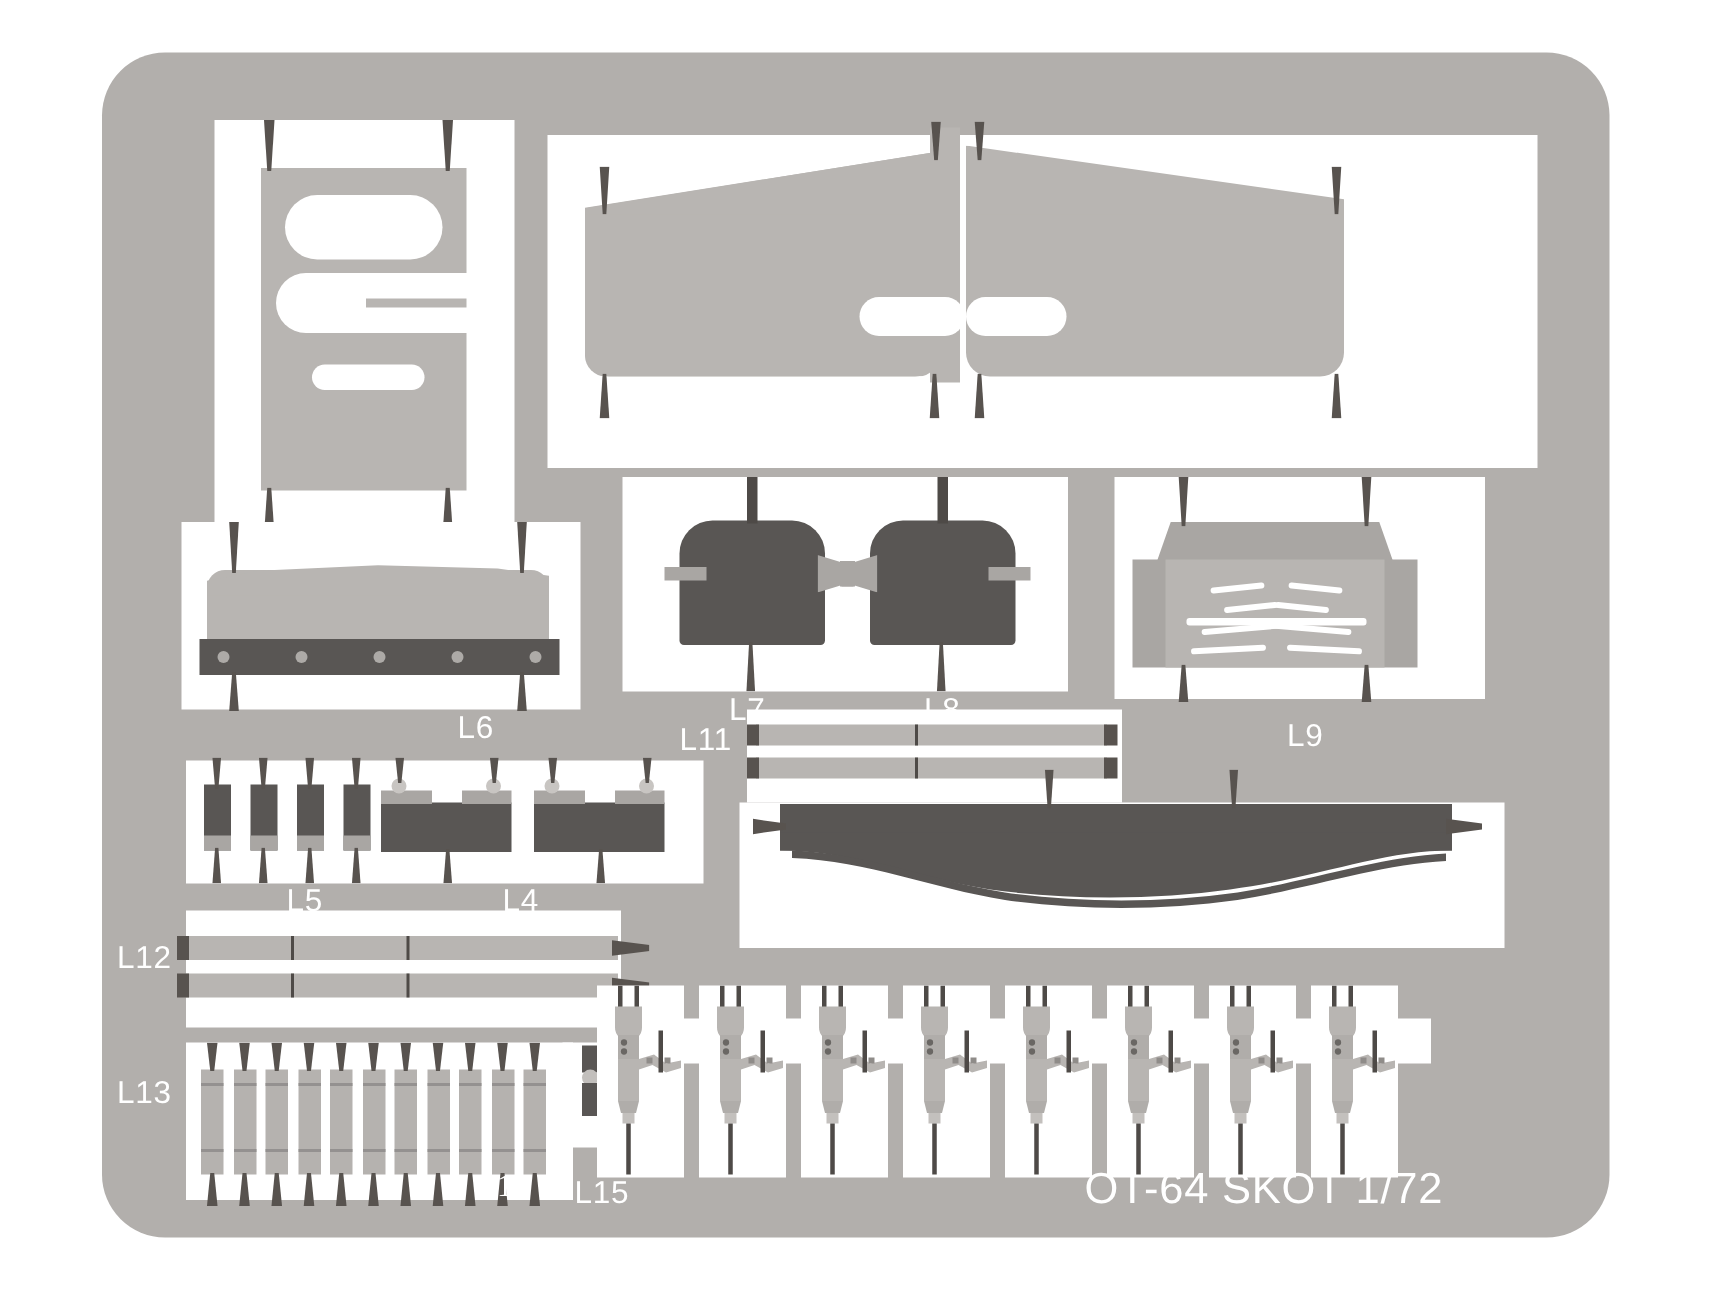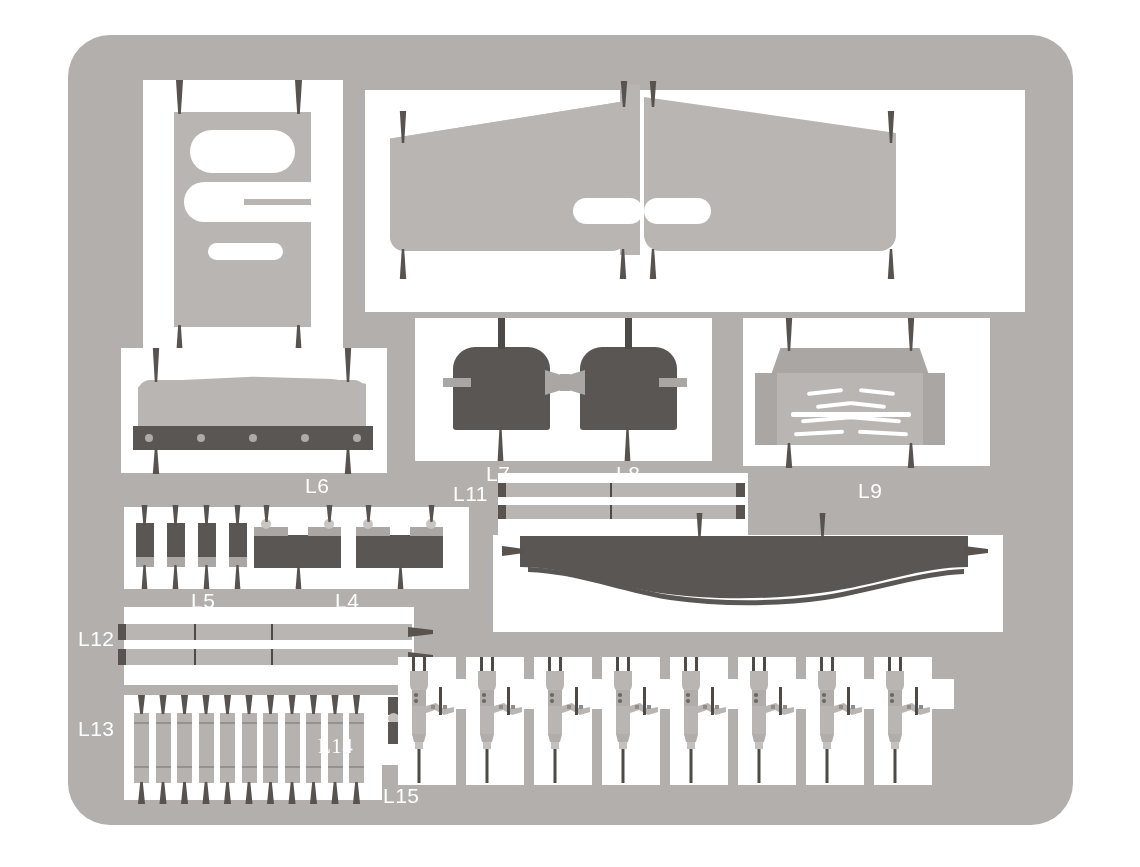--- a/index.html
+++ b/index.html
@@ -61,20 +61,21 @@
   .bar13 .ln{position:absolute;left:0;width:100%;height:2px;background:#949190;}
 </style>
 </head>
 <body>
 
 <div id="stage">
 
   <div class="sprue">
 
 
+    <div class="kitname" style="left:655px;top:742px;">OT-64 SKOT  1/72</div>
 
     <div class="win" style="left:75px;top:45px;width:200px;height:275px;"></div>
 
     <div>
       <div class="part" style="left:106px;top:77px;width:137px;height:215px;"></div>
 
       <div class="cut" style="left:122px;top:95px;width:105px;height:43px;border-radius:22px 22px 22px 22px;"></div>
       <div class="cut" style="left:116px;top:147px;width:60px;height:40px;border-radius:20px 0 0 20px;"></div>
       <div class="cut" style="left:155px;top:147px;width:105px;height:17px;"></div>
       <div class="cut" style="left:155px;top:170px;width:105px;height:17px;"></div>
@@ -514,15 +515,15 @@
       <rect x="33" y="48" width="4" height="4" fill="#8f8c89"></rect>
       <rect x="45" y="48" width="4" height="4" fill="#8f8c89"></rect>
     </svg>
       </div>
     <div class="lbl" style="left:315px;top:750px;">L15</div>
 
   </div>
 
   <div class="lbl" style="position:absolute;left:78px;top:628px;">L12</div>
   <div class="lbl" style="position:absolute;left:78px;top:718px;">L13</div>
-  <div class="lbl" style="position:absolute;left:318px;top:736px;font-family:Liberation Serif, serif;">L14</div>
+  <div class="lbl" style="position:absolute;left:318px;top:780px;font-family:Liberation Serif, serif;">L14</div>
 
 </div>
 
 </body></html>

